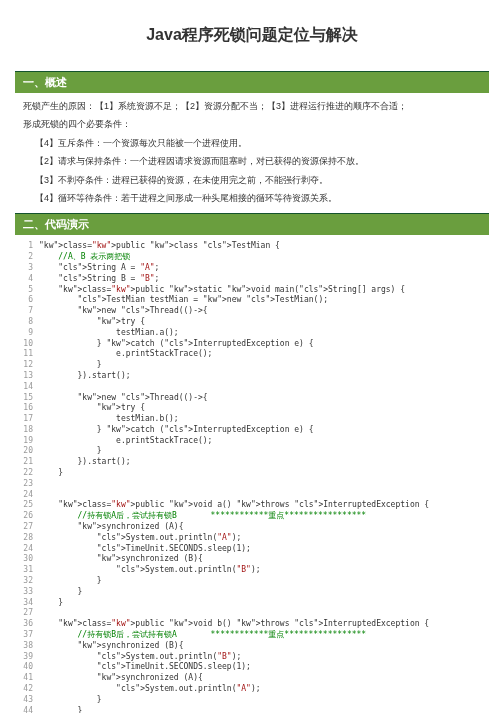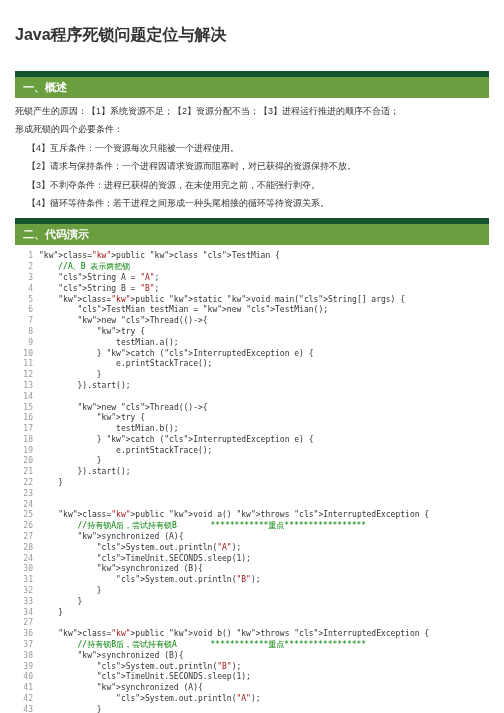--- a/index.html
+++ b/index.html
@@ -1,19 +1,19 @@
 <!DOCTYPE html>
 <html><head>
 <meta charset="utf-8">
 <style>
   * { margin: 0; padding: 0; box-sizing: border-box; }
   body { font-family: "Microsoft YaHei", Arial, sans-serif; font-size: 9px; background: #fff; width: 504px; padding: 10px 15px; color: #333; }
-  .title { font-size: 16px; font-weight: bold; margin: 15px 0 25px; }
-  .section-header { background: #6a9e3e; color: #fff; font-weight: bold; padding: 3px 8px; font-size: 11px; margin: 8px 0 6px; border-top: 6px solid #14532d; }
-  .text-line { font-size: 9px; line-height: 1.6; margin: 4px 0; }
+  .title { text-align: center; font-size: 16px; font-weight: bold; margin: 15px 0 25px; }
+  .section-header { background: #6a9e3e; color: #fff; font-weight: bold; padding: 3px 8px; font-size: 11px; margin: 8px 0 6px; border-top: 1px solid #14532d; }
+  .text-line { font-size: 9px; line-height: 1.6; margin: 4px 8px; }
   .indent { padding-left: 12px; line-height: 1.5; }
   .code-block { background: #fff; font-family: Consolas, Monaco, monospace; font-size: 8px; line-height: 1.35; margin: 4px 0; }
   .code-line { white-space: pre; }
   .lineno { color: #999; display: inline-block; width: 18px; text-align: right; margin-right: 6px; }
   .cmt { color: #008000; }
   .str { color: #a31515; }
 </style>
 </head>
 <body>
 

